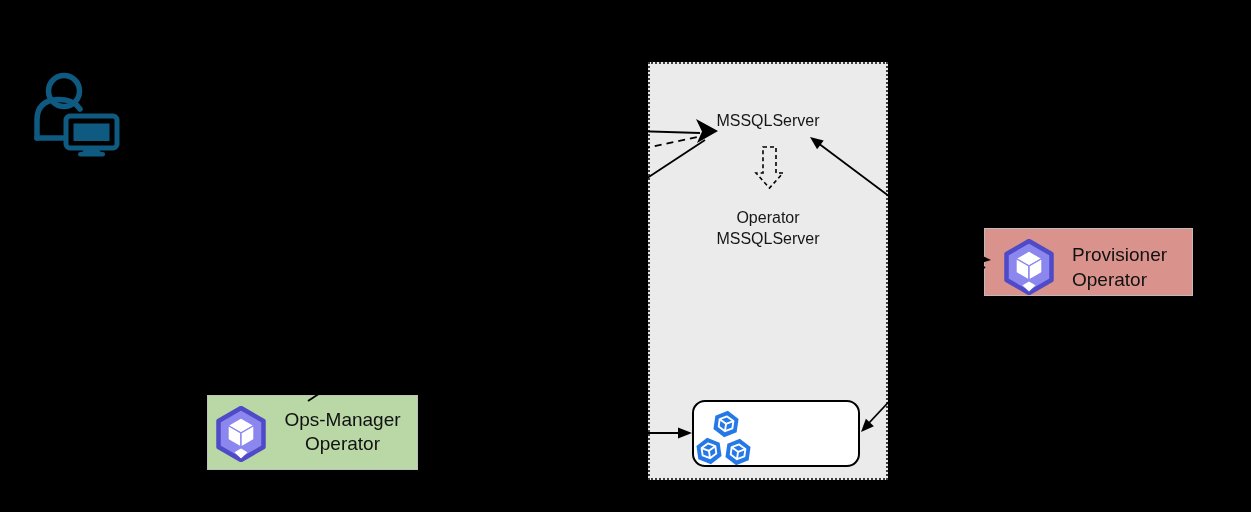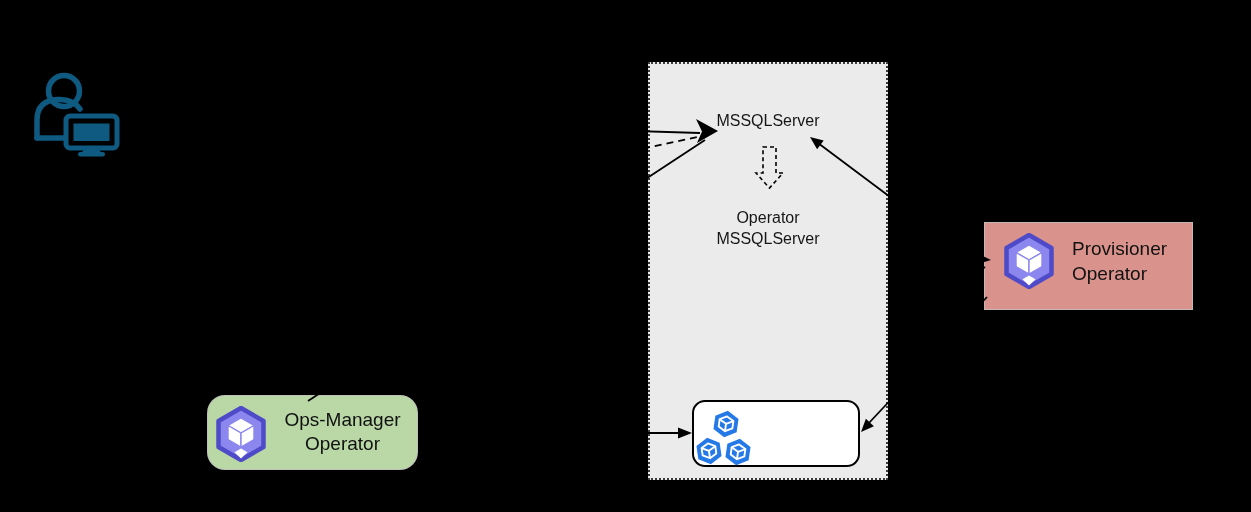--- a/index.html
+++ b/index.html
@@ -38,27 +38,26 @@
     position:absolute;left:64px;top:11px;width:96px;
     text-align:center;font-size:17px;line-height:21.5px;color:#111;
   }
 
   
   .op-box{
     position:absolute;box-sizing:border-box;
     border:1.5px solid rgba(190,190,190,.85);
   }
   .op-box.provisioner{
-    left:984px;top:222px;width:209px;height:88px;
+    left:984px;top:228px;width:209px;height:68px;
     background:var(--provisioner_bg,#d9938c);
   }
   .op-box.opsmanager{
     left:207px;top:395px;width:211px;height:75px;
     background:var(--ops_manager_bg,#b9d8a6);
-    border-radius:18px;
   }
   .op-icon{position:absolute;top:10px;}
   .provisioner .op-icon{left:16px;}
   .opsmanager .op-icon{left:5px;}
   .op-label{
     position:absolute;font-size:19px;line-height:25px;color:#111;
   }
   .provisioner .op-label{left:87px;top:13px;text-align:left;}
   .opsmanager .op-label{left:62px;top:12px;width:145px;text-align:center;line-height:24px;}
 

